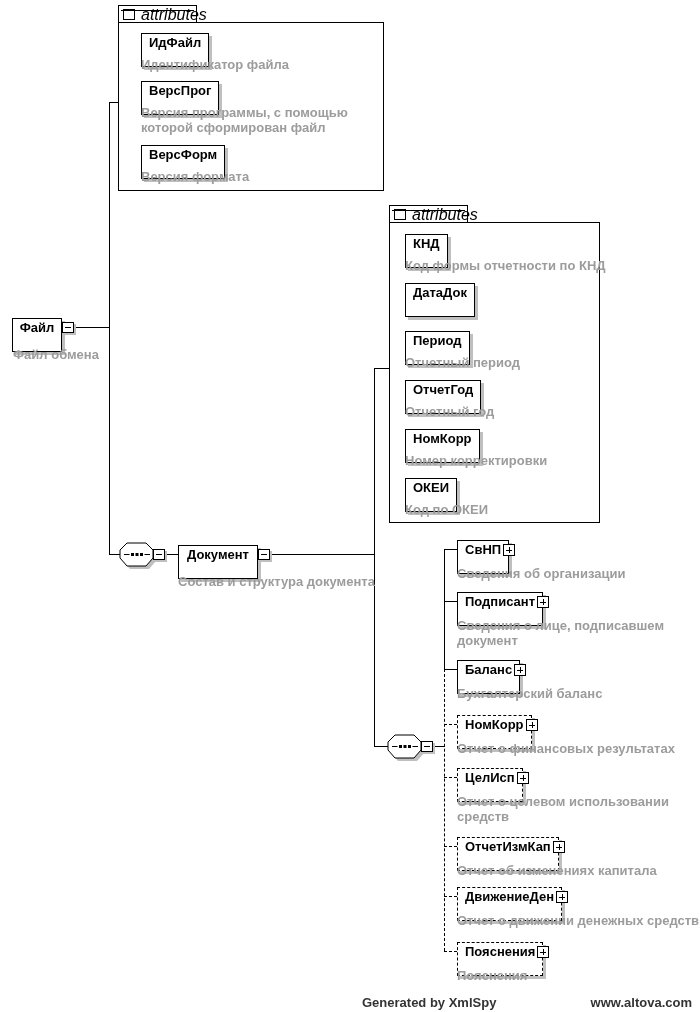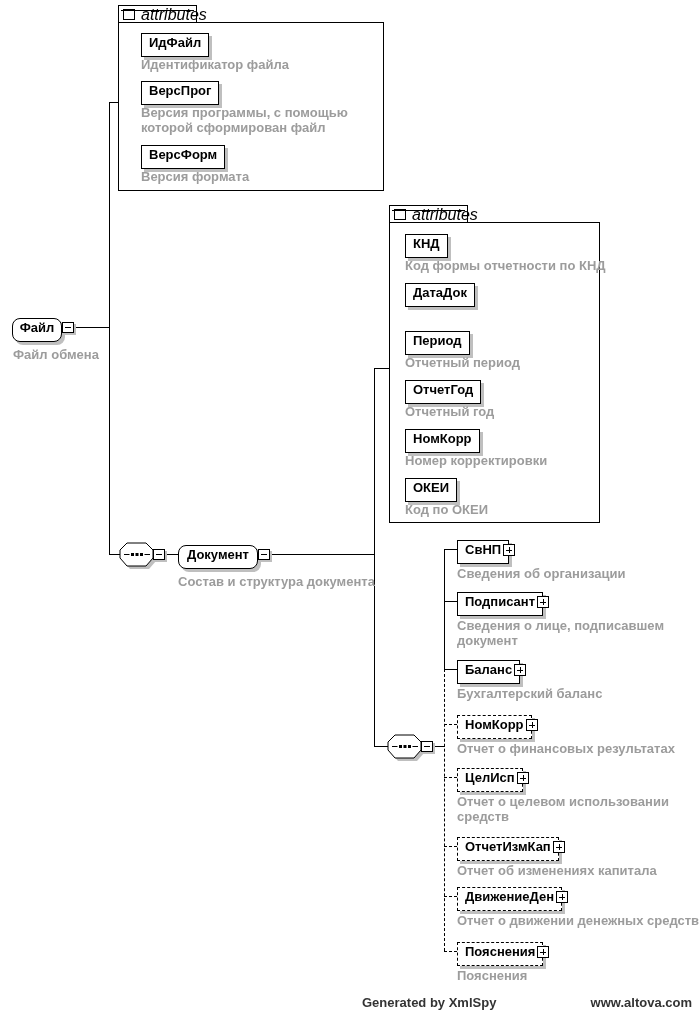--- a/index.html
+++ b/index.html
@@ -7,28 +7,28 @@
     position:relative;width:700px;height:1012px;background:#ffffff;
     font-family:"Liberation Sans","DejaVu Sans",sans-serif;overflow:hidden;
   }
   
   .hline{position:absolute;height:1px;background:#000;}
   .vline{position:absolute;width:1px;background:#000;}
   .hdash{position:absolute;height:0;border-top:1px dashed #000;}
   .vdash{position:absolute;width:0;border-left:1px dashed #000;}
   
   .ebox{
-    position:absolute;box-sizing:border-box;height:24px;
+    position:absolute;box-sizing:border-box;height:34px;
     background:#fff;border:1px solid #000;
     font-size:13px;font-weight:bold;color:#000;line-height:15px;
     padding:1px 7px 2px;white-space:nowrap;
     box-shadow:3px 3px 0 #bfbfbf;
   }
   .ebox.dashed{border-style:dashed;}
-  .fix{text-align:center;padding-left:0;padding-right:0;border-radius:8px;}
+  .fix{text-align:center;padding-left:0;padding-right:0;}
   
   .sq{
     position:absolute;box-sizing:border-box;width:12px;height:11px;
     background:#fff;border:1px solid #000;
   }
   .sq::before{content:'';position:absolute;left:2px;right:2px;top:4px;height:1px;background:#000;}
   .sq.plus{width:12px;height:12px;}
   .sq.plus::before{top:5px;}
   .sq.plus::after{content:'';position:absolute;top:2px;bottom:2px;left:5px;width:1px;background:#000;}
   .sq.shadow{box-shadow:2px 2px 0 #bfbfbf;}

